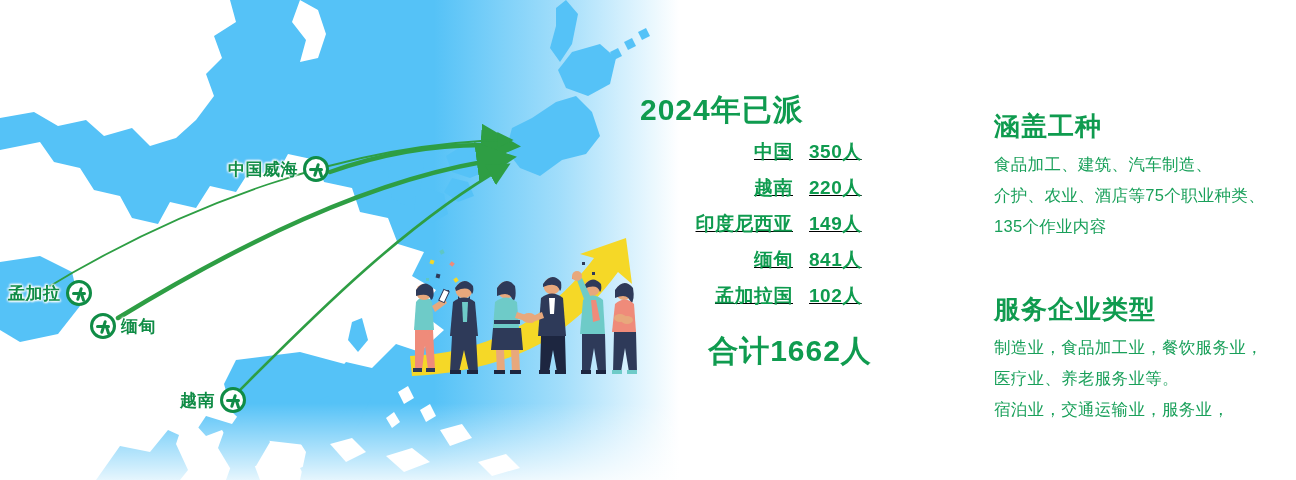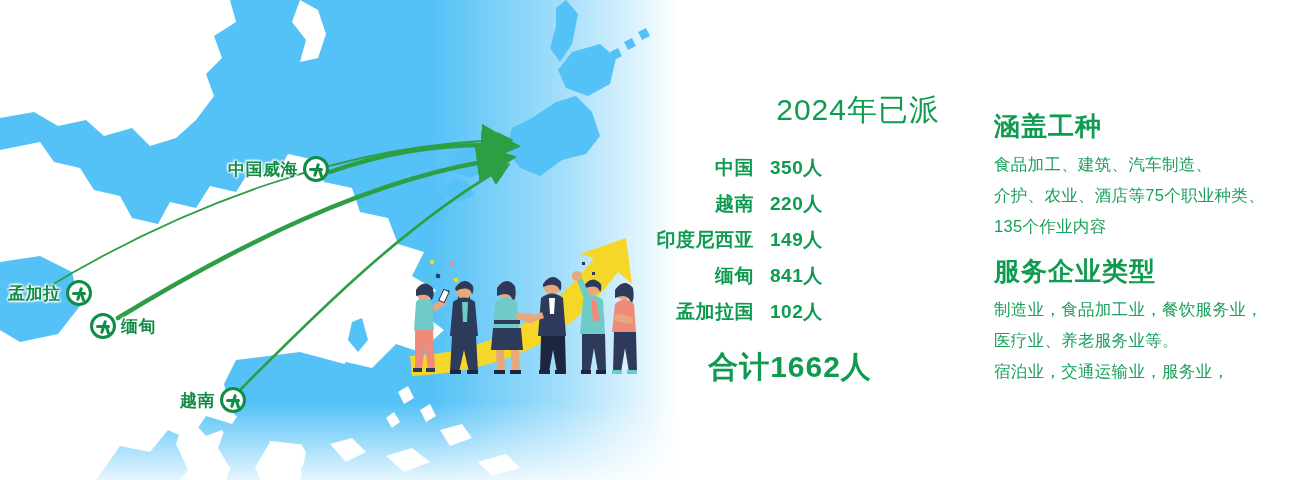--- a/index.html
+++ b/index.html
@@ -42,44 +42,44 @@
   #mk-bangladesh{left:8px;top:280px;}
   #mk-myanmar{left:90px;top:313px;}
   #mk-vietnam{left:180px;top:387px;}
 
   
   #illus{position:absolute;left:396px;top:232px;width:252px;height:160px;}
 
   
   #stats{position:absolute;left:640px;top:90px;width:300px;}
   #stats-title{
-    font-size:30px;font-weight:normal;color:#0f9b4f;text-align:right;
-    letter-spacing:1px;margin:0 0 24px 0;
-  }
-  .srow{display:flex;align-items:baseline;margin:0 0 10px 0;}
+    font-size:30px;font-weight:bold;color:#0f9b4f;text-align:left;
+    letter-spacing:1px;margin:0 0 8px 0;
+  }
+  .srow{display:flex;align-items:baseline;justify-content:center;margin:0 0 10px 0;text-decoration:underline;}
   .sname{
     width:130px;text-align:right;font-size:19px;font-weight:bold;color:#0f9b4f;
     padding-right:16px;box-sizing:border-box;letter-spacing:.5px;
   }
   .sval{width:92px;text-align:left;font-size:19px;font-weight:bold;color:#0f9b4f;letter-spacing:.5px;}
   #stats-total{
     margin-top:22px;text-align:center;font-size:30px;font-weight:bold;
     color:#0f9b4f;letter-spacing:1px;
   }
 
   
   #right{position:absolute;left:994px;top:109px;width:298px;}
   .sec-title{
     font-size:26px;font-weight:bold;color:#0f9b4f;letter-spacing:1px;margin:0 0 10px 0;
   }
   .sec-line{
     font-size:16.5px;font-weight:normal;color:#19a05a;letter-spacing:.3px;
     margin:0 0 9px 0;white-space:nowrap;
   }
-  #sec-company{margin-top:16px;}
+  #sec-company{margin-top:54px;}
 </style>
 </head>
 <body>
 
 <div id="stage">
 
   <div id="map-layer">
     <svg id="map-svg" width="700" height="480" viewBox="0 0 700 480">
       <defs>
         <linearGradient id="seaFade" x1="0" y1="0" x2="1" y2="0">

